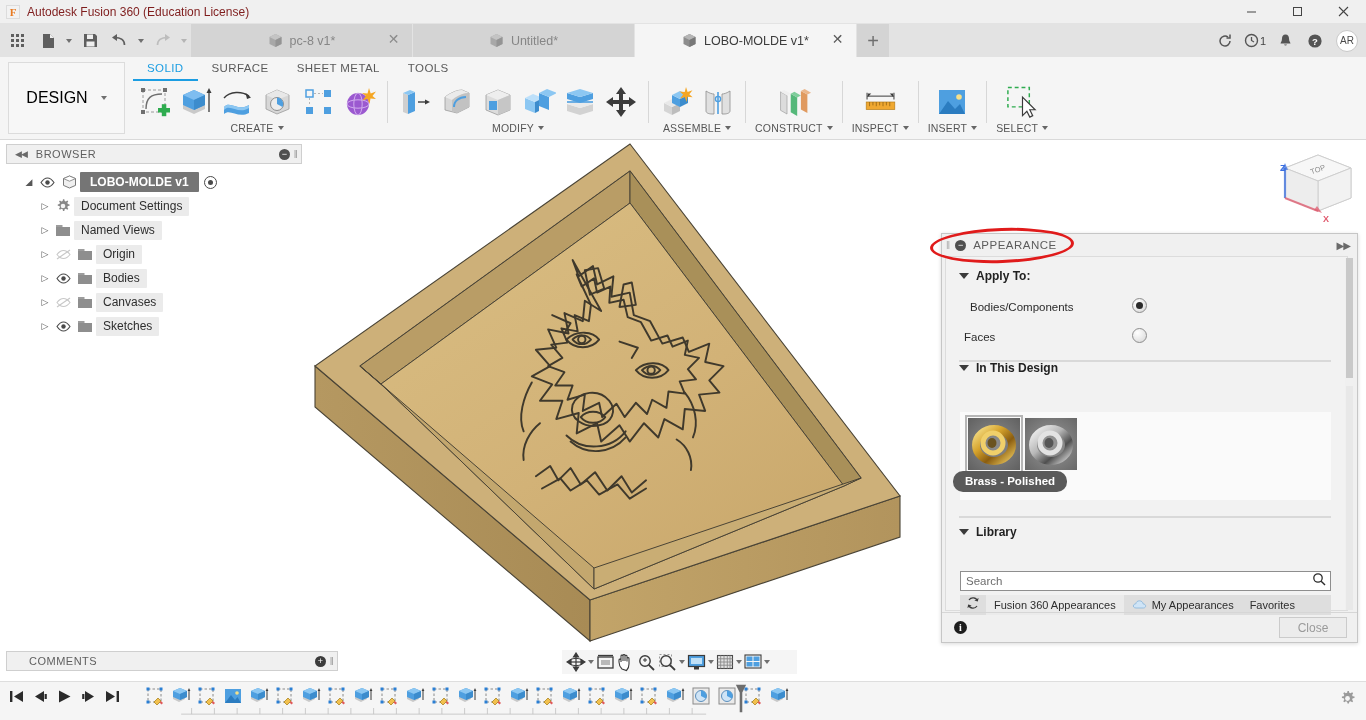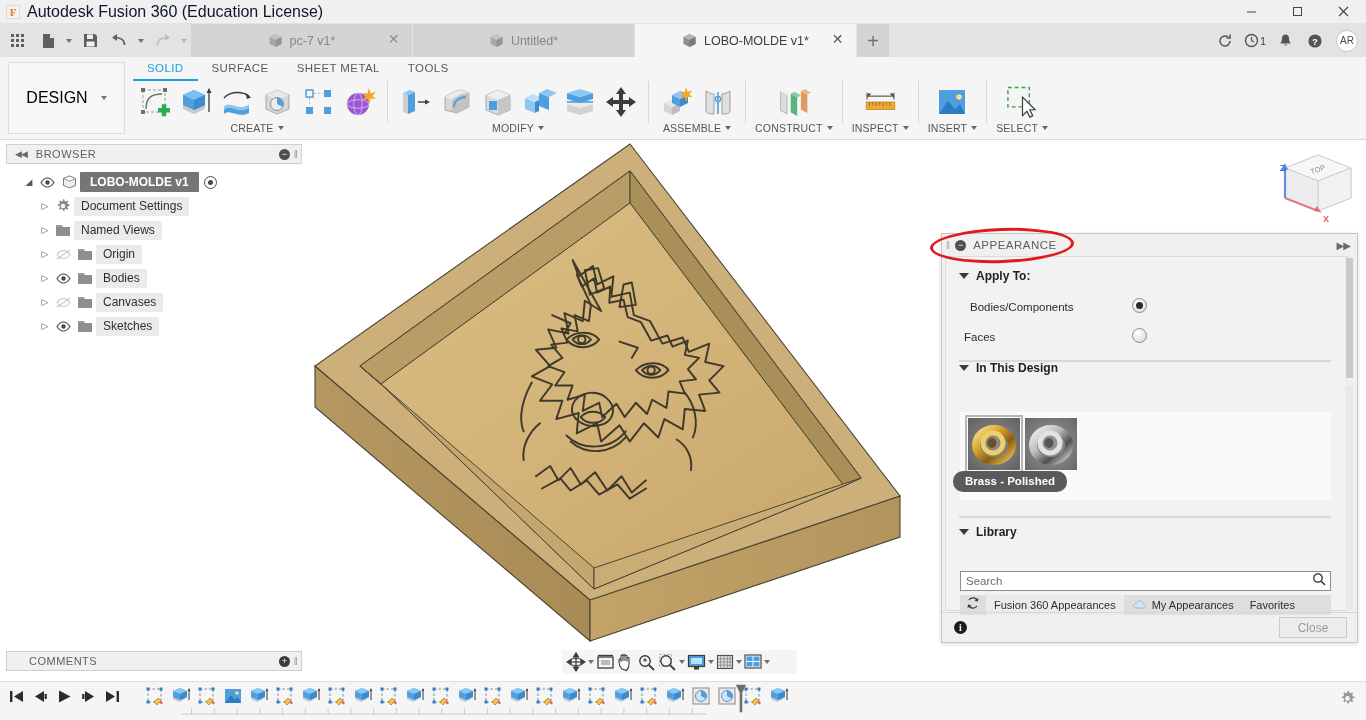--- a/index.html
+++ b/index.html
@@ -17,21 +17,21 @@
     position:absolute; top:0; left:0; width:1366px; height:24px;
     background:#f0f0f0; display:flex; align-items:center;
     border-bottom:1px solid #e3e3e3;
   }
   .tb-logo {
     width:14px;height:14px;margin-left:6px;margin-right:7px;
     background:#f2f2f2;border:1px solid #dcdcdc;
     color:#e87a22;font-size:11px;font-weight:bold;line-height:12px;text-align:center;
     font-family:"Liberation Serif", serif;
   }
-  .tb-title { font-size:16px; color:#0f172a;text-align:right; }
+  .tb-title { font-size:12px; color:#7f1d1d;text-align:right; }
   .tb-ctrls { margin-left:auto; display:flex; height:24px; }
   .tb-btn { width:46px;height:24px;display:flex;align-items:center;justify-content:center;
             color:#444; font-size:13px; }
   .tb-btn.close { }
 
   
   .appbar {
     position:absolute; top:24px; left:0; width:1366px; height:33px;
     background:#e3e3e3; display:flex; align-items:stretch;
   }
@@ -177,21 +177,21 @@
 
   
   .navbar {
     position:absolute; left:562px; top:650px; width:235px; height:24px;
     background:#f5f5f5; display:flex; align-items:center; gap:2px; padding-left:4px;
   }
   .nbtn { height:22px; display:flex; align-items:center; justify-content:center; gap:2px; }
 
   
   .comments {
-    position:absolute; left:6px; top:651px; width:296px; height:20px;
+    position:absolute; left:6px; top:651px; width:332px; height:20px;
     background:#f0f0f0; border:1px solid #cfcfcf; display:flex; align-items:center;
   }
   .comments .lbl { margin-left:22px; font-size:11px; color:#5f5f5f; letter-spacing:.5px; }
   .comments .plus { margin-left:auto; margin-right:4px; width:11px;height:11px;border-radius:50%;
         background:#3c3c3c;color:#fff;font-size:9px;line-height:10px;text-align:center; }
   .comments .grip { margin-right:3px; color:#9a9a9a; font-size:10px; }
 
   
   .timeline {
     position:absolute; left:0; top:681px; width:1366px; height:39px;
@@ -288,21 +288,21 @@
 
     <div class="tabs">
       <div class="doctab">
         <span class="cube">
           <svg width="15" height="15" viewBox="0 0 15 15">
               <path d="M7.5 1 L13.5 4 L13.5 11 L7.5 14 L1.5 11 L1.5 4 Z" fill="#a8a8a8"></path>
               <path d="M7.5 1 L13.5 4 L7.5 7 L1.5 4 Z" fill="#c4c4c4"></path>
               <path d="M7.5 7 L13.5 4 L13.5 11 L7.5 14 Z" fill="#949494"></path>
             </svg>
         </span>
-        <span class="lbl">pc-7 v1*</span>
+        <span class="lbl">pc-8 v1*</span>
         <span class="x">✕</span>
       </div>
       <div class="doctab">
         <span class="cube">
           <svg width="15" height="15" viewBox="0 0 15 15">
               <path d="M7.5 1 L13.5 4 L13.5 11 L7.5 14 L1.5 11 L1.5 4 Z" fill="#a8a8a8"></path>
               <path d="M7.5 1 L13.5 4 L7.5 7 L1.5 4 Z" fill="#c4c4c4"></path>
               <path d="M7.5 7 L13.5 4 L13.5 11 L7.5 14 Z" fill="#949494"></path>
             </svg>
         </span>

